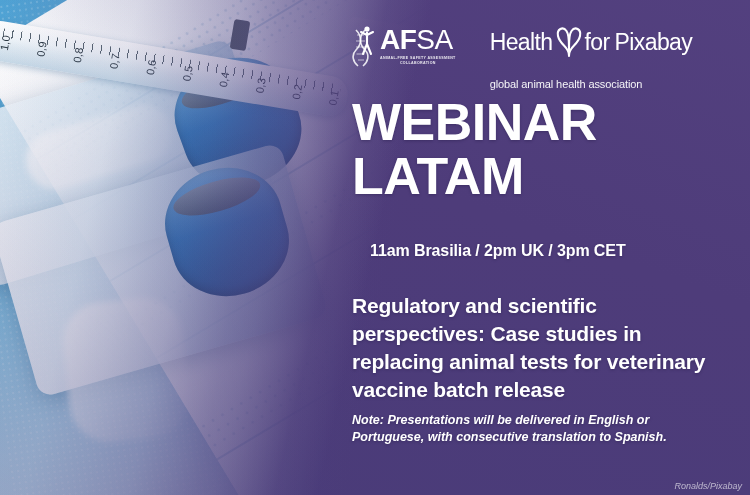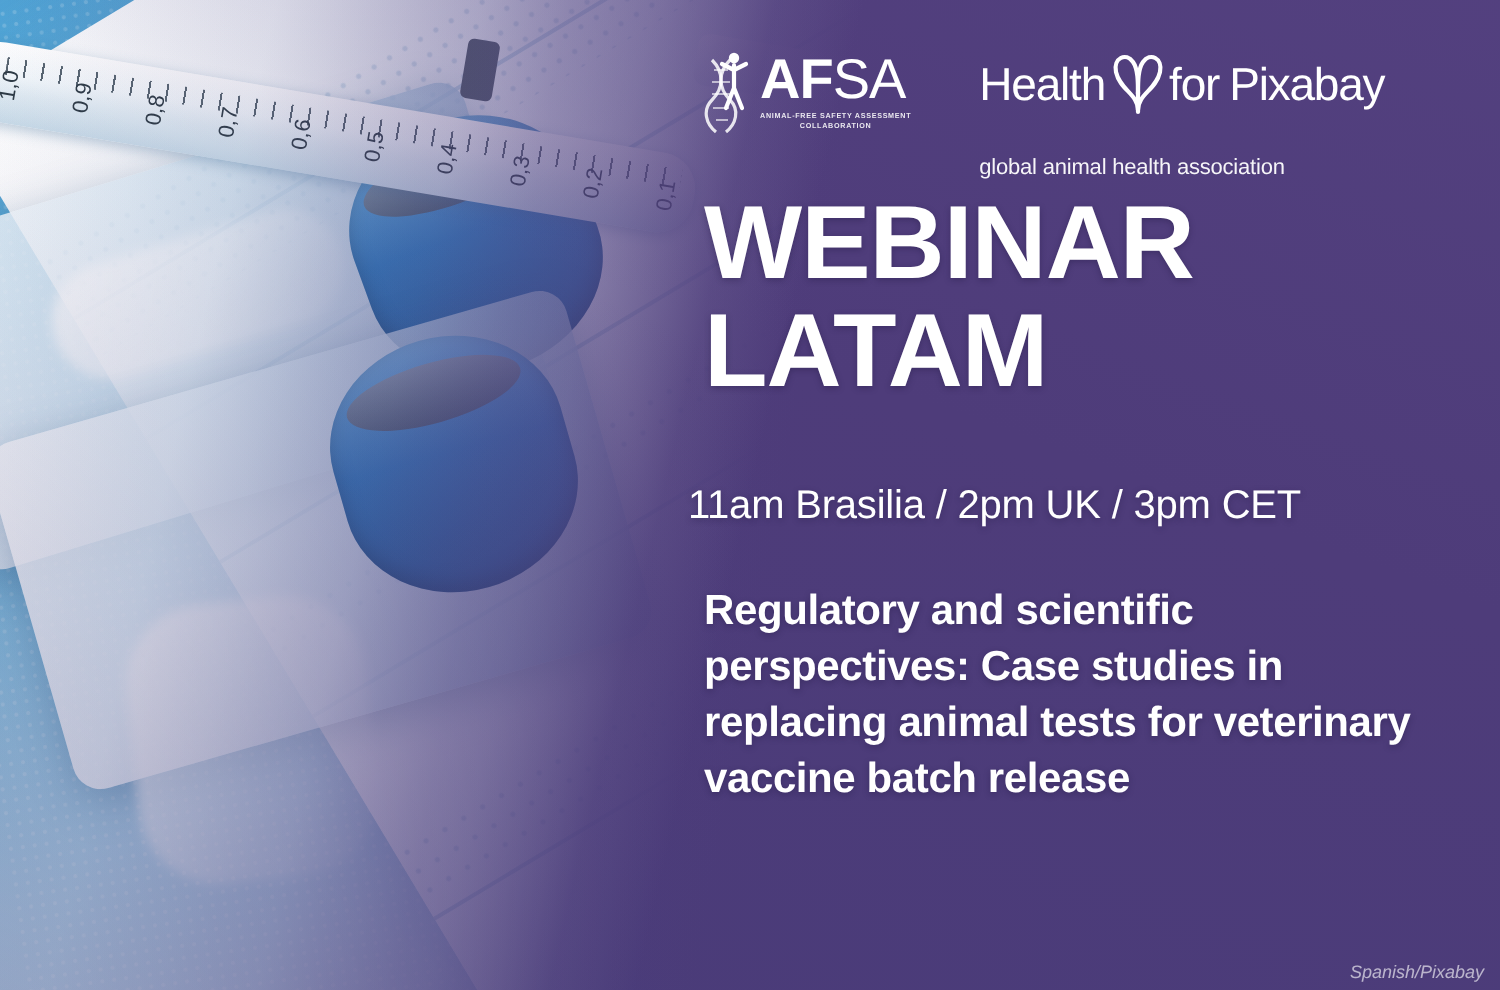--- a/index.html
+++ b/index.html
@@ -286,23 +286,23 @@
   .date {
     position: absolute;
     left: 352px; top: 204px;
     font-size: 30px;
     font-weight: 700;
     letter-spacing: -0.4px;
     text-shadow: 0 1px 3px rgba(30,20,60,.35);
   }
   .times {
     position: absolute;
-    left: 344px; top: 242px;
-    font-size: 20px;
-    font-weight: 400;
+    left: 370px; top: 242px;
+    font-size: 16px;
+    font-weight: 700;
     letter-spacing: -0.1px;
     text-shadow: 0 1px 3px rgba(30,20,60,.35);
   }
 
   .subject {
     position: absolute;
     left: 352px; top: 292px;
     width: 370px;
     font-size: 21px;
     font-weight: 700;
@@ -426,17 +426,18 @@
 
     <div class="title">
       <div>WEBINAR</div>
       <div>LATAM</div>
     </div>
 
     <div class="times">11am Brasilia / 2pm UK / 3pm CET</div>
 
     <div class="subject">Regulatory and scientific perspectives: Case studies in replacing animal tests for veterinary vaccine batch release</div>
 
-
-    <div class="credit">Spanish/Pixabay</div>
+    <div class="note">Note: Presentations will be delivered in English or Portuguese, with consecutive translation to Spanish.</div>
+
+    <div class="credit">Ronalds/Pixabay</div>
   </div>
 
 </div>
 
 </body></html>

